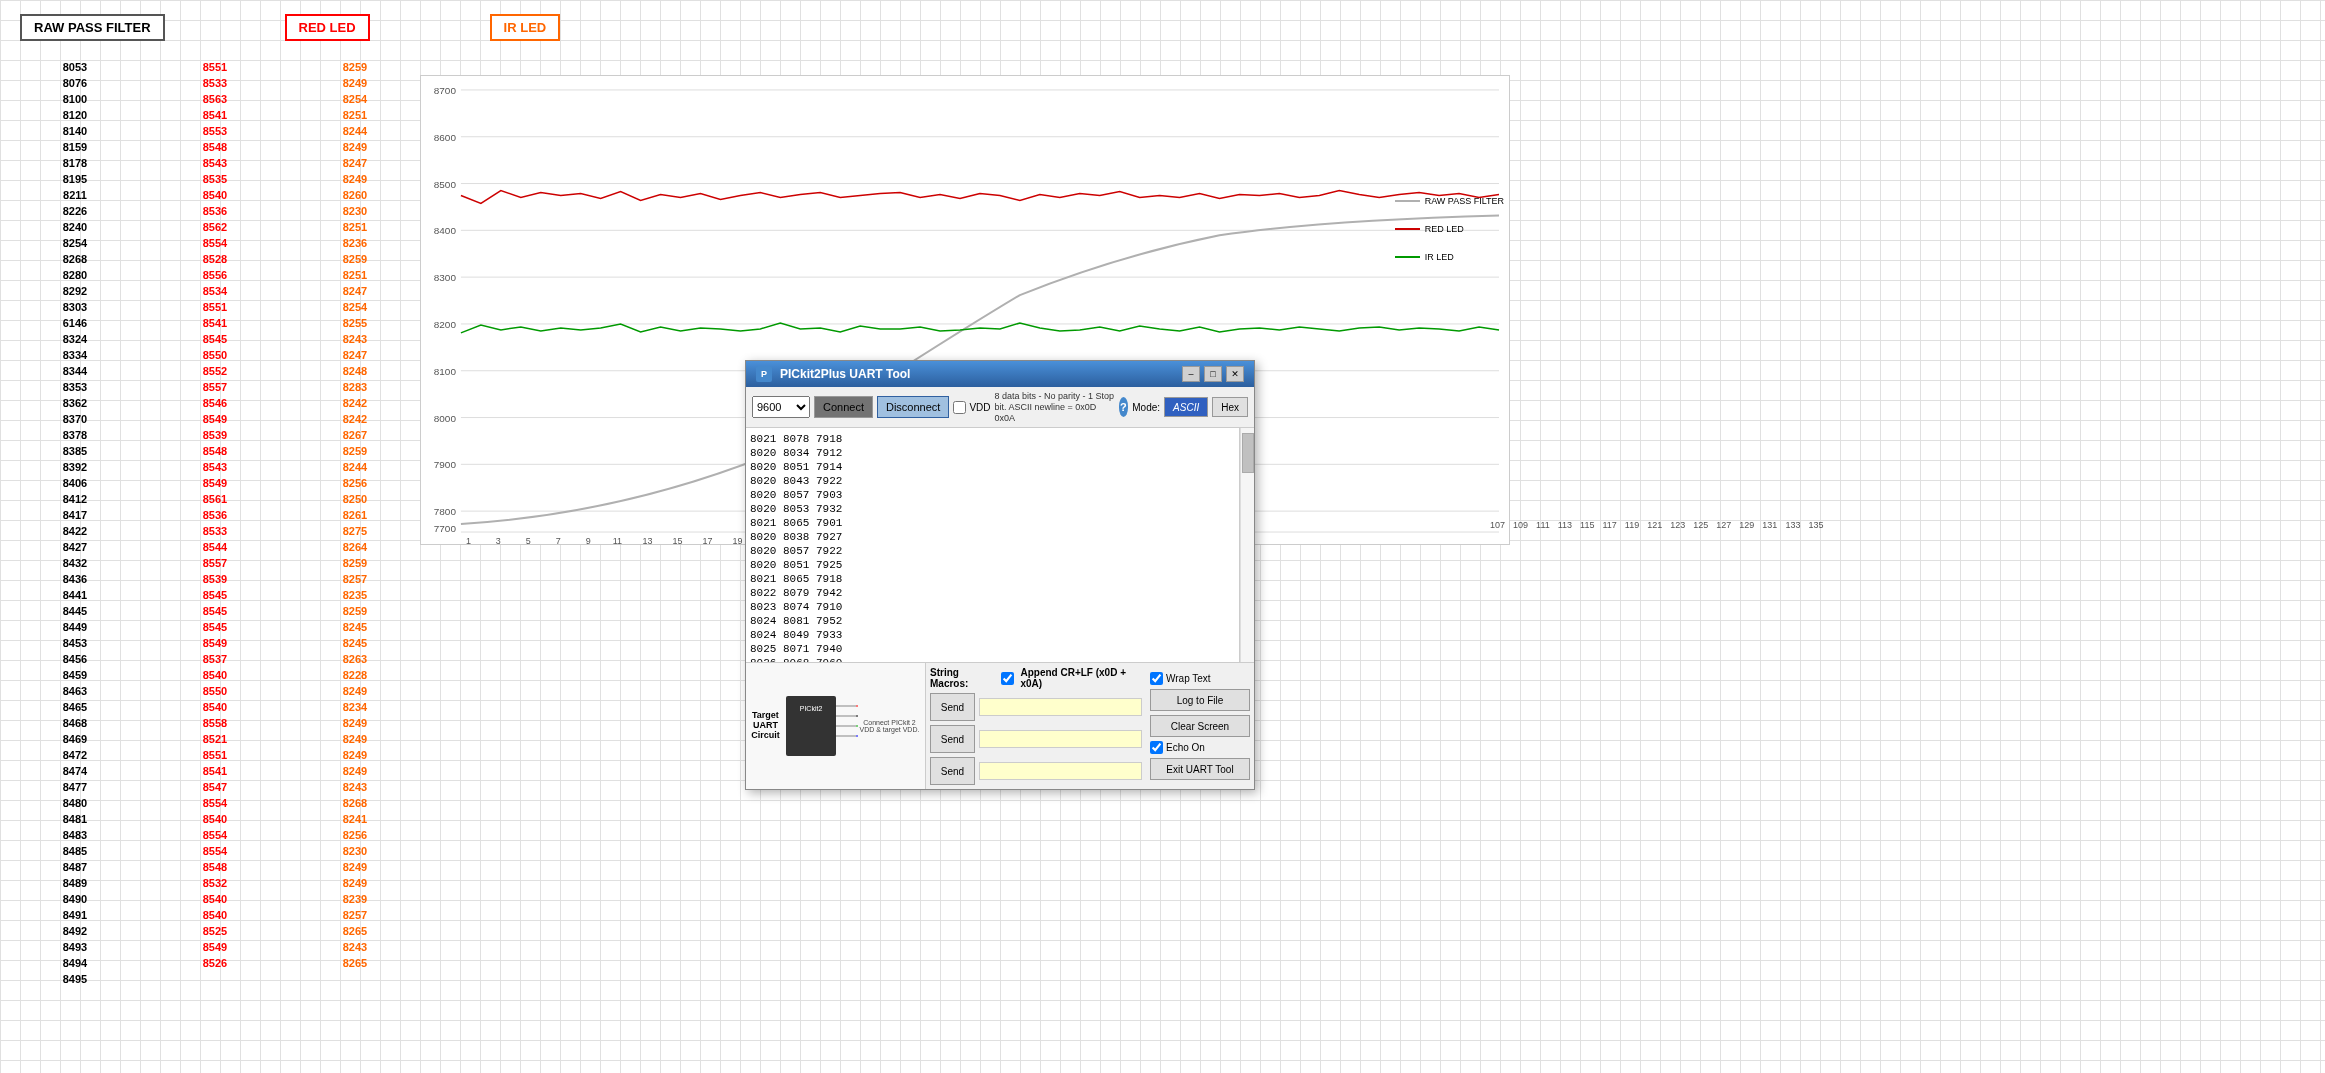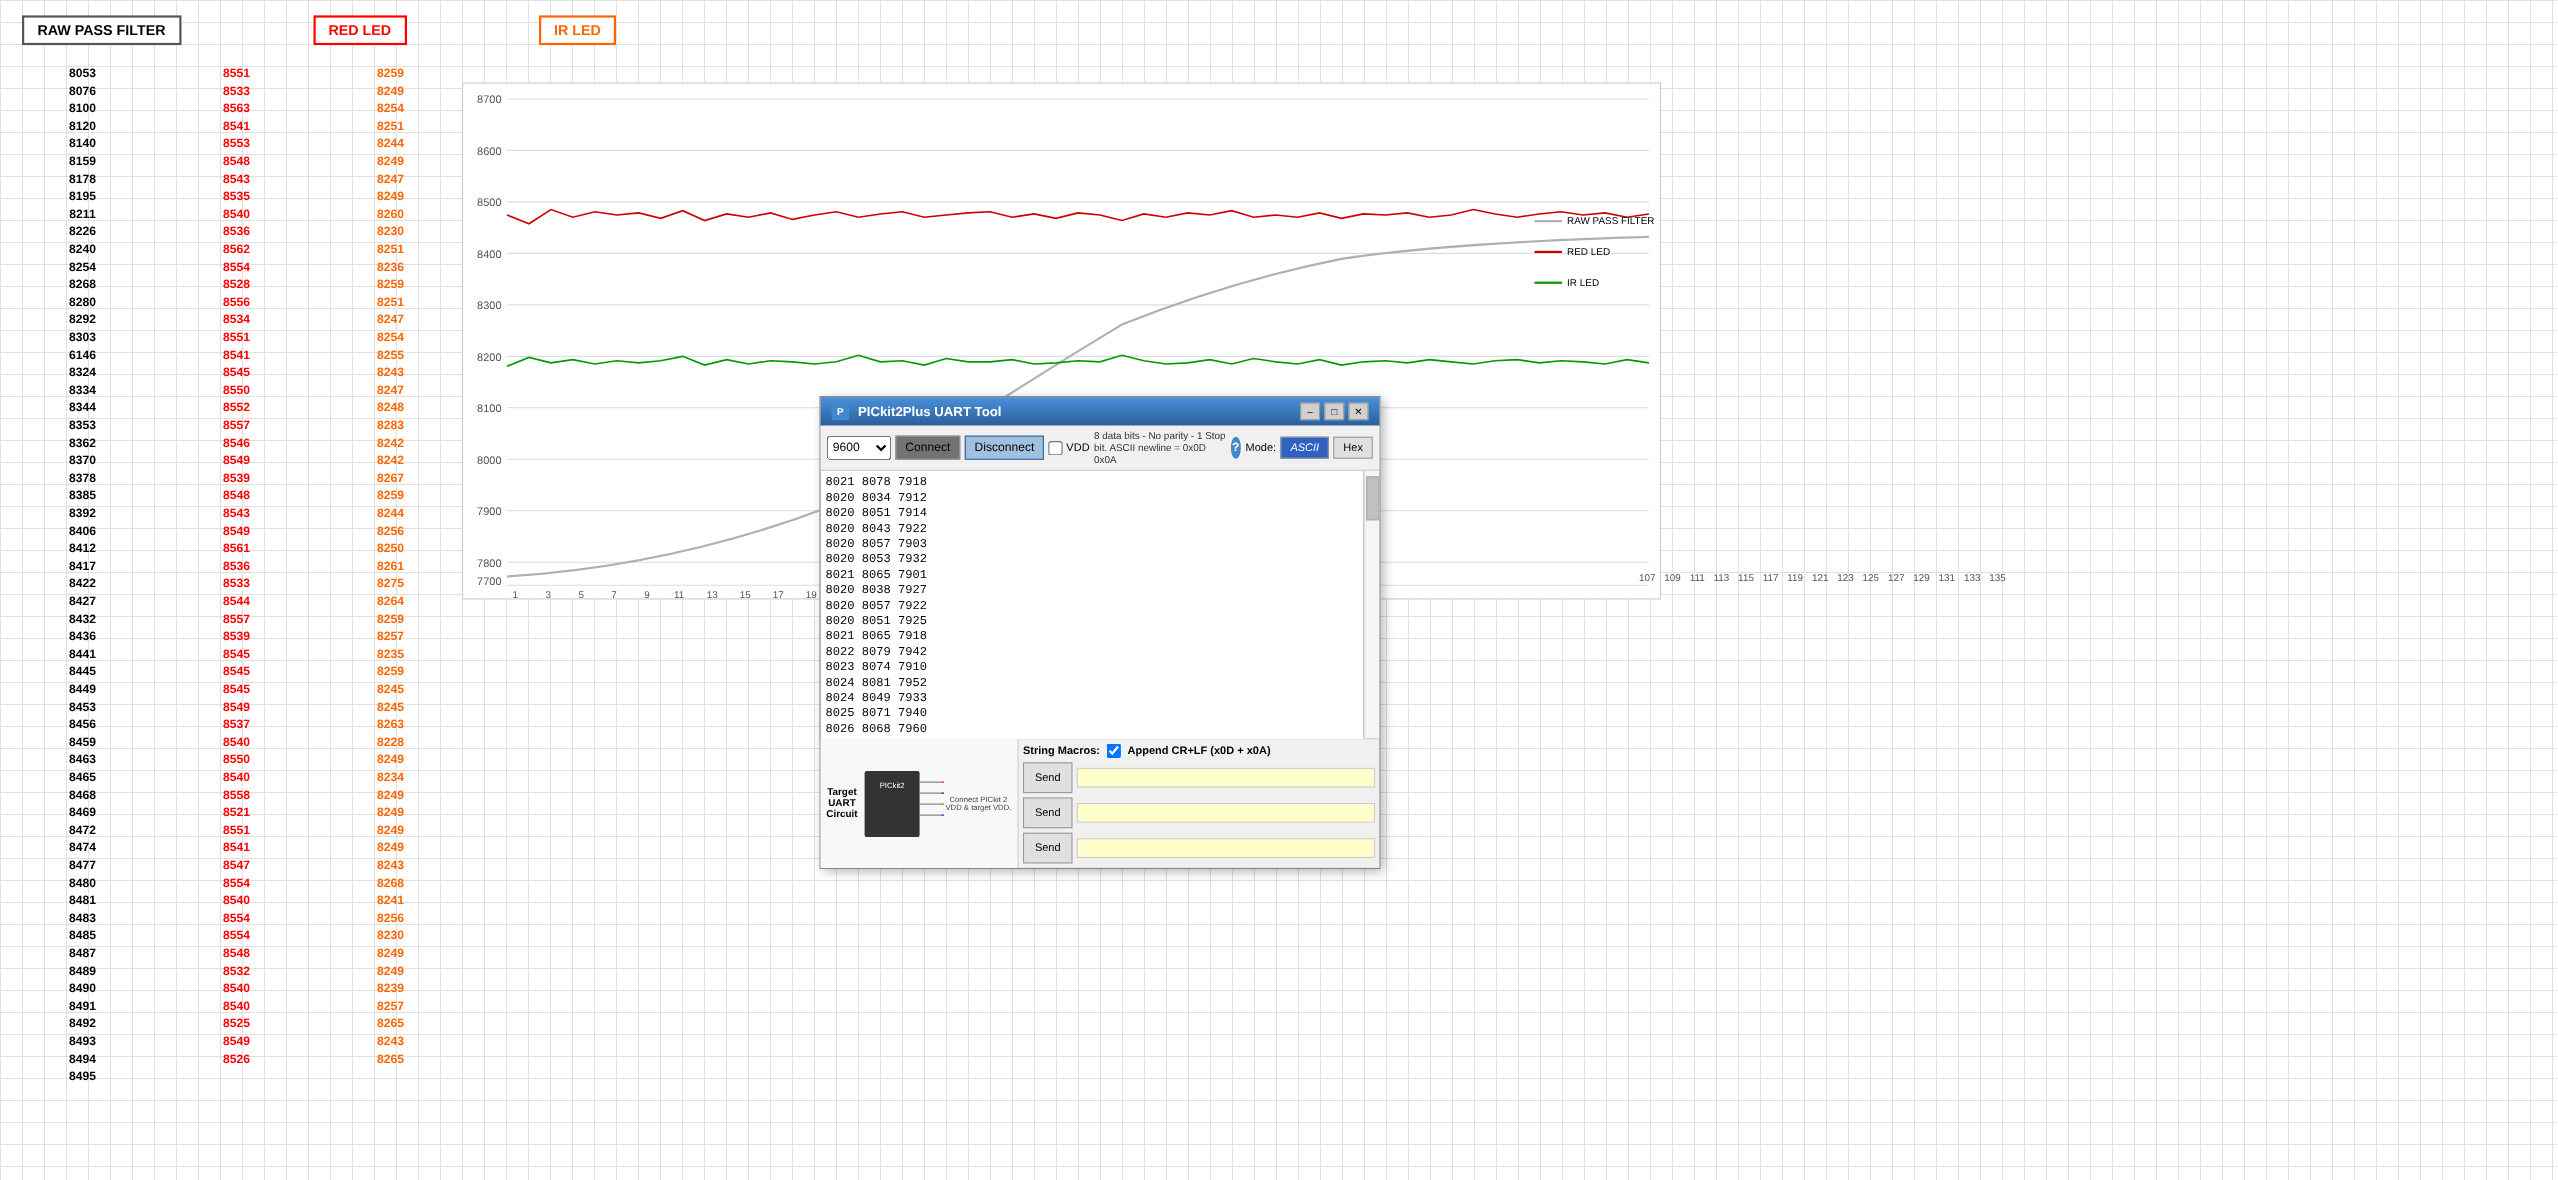--- a/index.html
+++ b/index.html
@@ -708,14 +708,27 @@
       <div class="macro-row">
         <button class="send-btn">Send</button>
         <input class="macro-input" type="text" style="">
       </div>
       <div class="macro-row">
         <button class="send-btn">Send</button>
         <input class="macro-input" type="text" style="">
       </div>
     </div>
 
+    <div class="right-buttons">
+      <div class="wrap-check">
+        <input type="checkbox" checked="" style="">
+        <span>Wrap Text</span>
+      </div>
+      <button class="side-btn">Log to File</button>
+      <button class="side-btn">Clear Screen</button>
+      <div class="echo-check">
+        <input type="checkbox" checked="" style="">
+        <span>Echo On</span>
+      </div>
+      <button class="side-btn">Exit UART Tool</button>
+    </div>
   </div>
 </div>
 
 </body></html>

